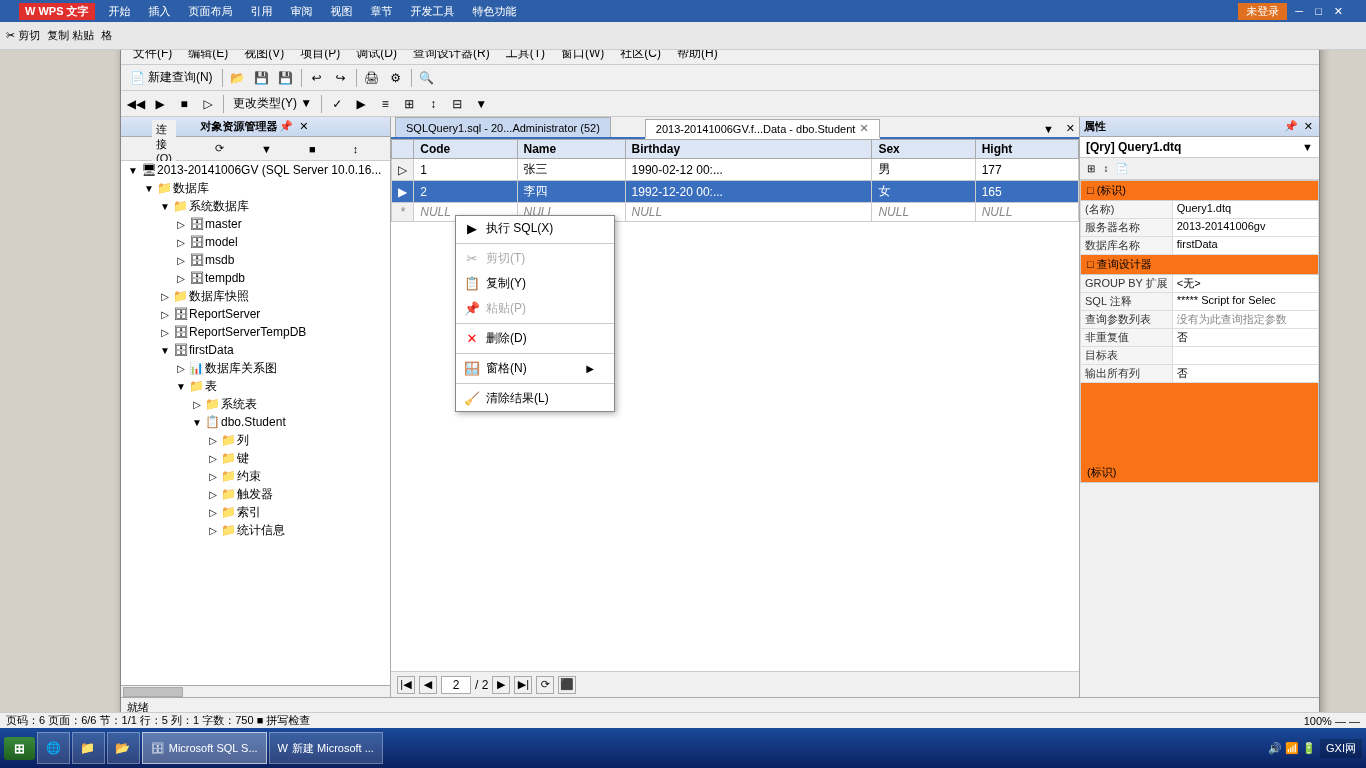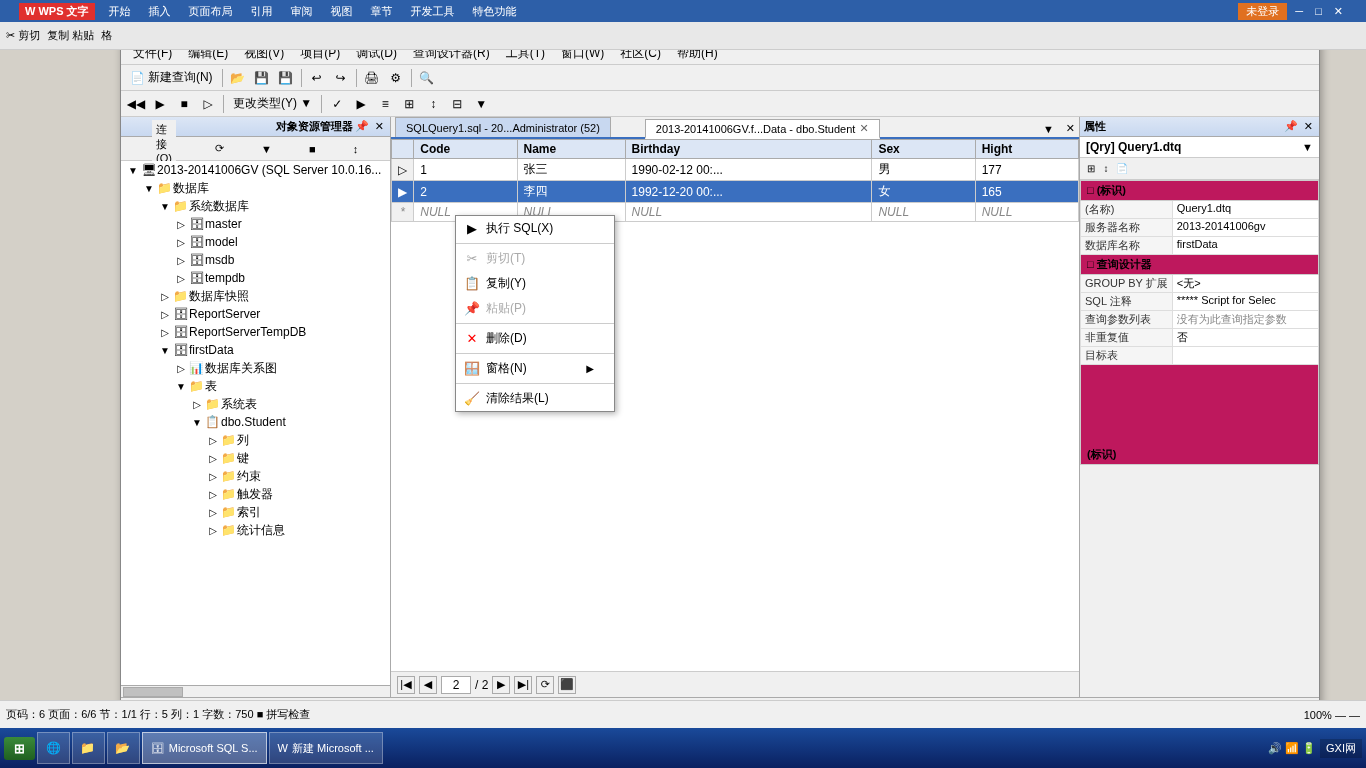--- a/index.html
+++ b/index.html
@@ -29,21 +29,21 @@
     .toolbar2 { background: #f0f0f0; height: 26px; display: flex; align-items: center; padding: 2px 4px; border-bottom: 1px solid #ccc; gap: 2px; }
     .tb-btn { background: #f0f0f0; border: 1px solid transparent; width: 22px; height: 20px; display: flex; align-items: center; justify-content: center; cursor: pointer; font-size: 12px; }
     .tb-separator { width: 1px; height: 18px; background: #aaa; margin: 0 2px; }
     .tb-new-query { display: flex; align-items: center; gap: 3px; border: 1px solid transparent; padding: 1px 4px; cursor: pointer; font-size: 12px; }
 
     
     .main-area { display: flex; height: calc(100% - 118px); }
 
     
     .object-explorer { width: 270px; background: #f0f0f0; border-right: 1px solid #aaa; display: flex; flex-direction: column; }
-    .panel-header { background: linear-gradient(to bottom, #dce6f5, #c8d8f0); height: 20px; display: flex; align-items: center; justify-content: flex-end; padding: 0 4px; border-bottom: 1px solid #aaa; font-size: 11px; font-weight: bold; }
+    .panel-header { background: linear-gradient(to bottom, #dce6f5, #c8d8f0); height: 20px; display: flex; align-items: center; justify-content: center; padding: 0 4px; border-bottom: 1px solid #aaa; font-size: 11px; font-weight: bold; }
     .panel-header-title { font-size: 11px; }
     .panel-header-btns { display: flex; gap: 2px; }
     .panel-header-btn { background: none; border: none; cursor: pointer; font-size: 11px; padding: 0 2px; }
 
     .oe-toolbar { background: #f0f0f0; height: 24px; display: flex; align-items: center; padding: 2px 4px; border-bottom: 1px solid #ccc; gap: 2px; }
     .oe-btn { background: #f0f0f0; border: 1px solid transparent; padding: 1px 3px; cursor: pointer; font-size: 11px; margin-left: 27px; }
 
     .tree-view { flex: 1; overflow: auto; background: white; font-size: 12px; }
     .tree-item { display: flex; align-items: center; height: 18px; cursor: pointer; white-space: nowrap; padding-right: 4px; }
     .tree-expand { width: 16px; text-align: center; font-size: 10px; flex-shrink: 0; }
@@ -85,21 +85,21 @@
 
     
     .properties-panel { width: 240px; background: #f0f0f0; border-left: 1px solid #aaa; display: flex; flex-direction: column; font-size: 12px; }
     .props-header { background: linear-gradient(to bottom, #dce6f5, #c8d8f0); height: 20px; display: flex; align-items: center; justify-content: space-between; padding: 0 4px; border-bottom: 1px solid #aaa; font-size: 11px; font-weight: bold; }
     .props-title-bar { padding: 3px 6px; background: white; border-bottom: 1px solid #ccc; display: flex; align-items: center; justify-content: space-between; }
     .props-title-text { font-size: 12px; font-weight: bold; }
     .props-toolbar { background: #f0f0f0; height: 22px; display: flex; align-items: center; padding: 2px 4px; border-bottom: 1px solid #ccc; gap: 2px; }
     .props-btn { background: none; border: 1px solid transparent; padding: 1px 2px; cursor: pointer; font-size: 10px; }
 
     .props-table { width: 100%; border-collapse: collapse; font-size: 11px; }
-    .props-section { background: #be185d; font-weight: bold; padding: 2px 6px; border: 1px solid #ccc; }
+    .props-section { background: #f97316; font-weight: normal; padding: 2px 6px; border: 1px solid #ccc; }
     .props-row td { border: 1px solid #ddd; padding: 1px 4px; vertical-align: top; }
     .props-label { color: #333; background: #f5f5f5; width: 80px; }
     .props-value { color: #000; }
     .props-value.gray { color: #888; }
 
     
     .context-menu { position: absolute; background: white; border: 1px solid #888; box-shadow: 2px 2px 6px rgba(0,0,0,0.3); z-index: 1000; min-width: 160px; font-size: 12px; }
     .cm-item { display: flex; align-items: center; padding: 4px 20px 4px 8px; cursor: pointer; gap: 6px; }
     .cm-item.disabled { color: #aaa; cursor: default; }
     .cm-separator { height: 1px; background: #ccc; margin: 2px 0; }
@@ -469,20 +469,24 @@
               <td class="props-value gray">没有为此查询指定参数</td>
             </tr>
             <tr class="props-row">
               <td class="props-label">非重复值</td>
               <td class="props-value">否</td>
             </tr>
             <tr class="props-row">
               <td class="props-label">目标表</td>
               <td class="props-value"></td>
             </tr>
+            <tr class="props-row">
+              <td class="props-label">输出所有列</td>
+              <td class="props-value">否</td>
+            </tr>
 
             <tr>
               <td colspan="2" class="props-section" style="height:100px;vertical-align:bottom;">(标识)</td>
             </tr>
           </tbody>
         </table>
       </div>
     </div>
 
   </div>
@@ -522,21 +526,21 @@
     <span>窗格(N)</span>
     <span class="cm-arrow">▶</span>
   </div>
   <div class="cm-separator"></div>
   <div class="cm-item">
     <span class="cm-icon">🧹</span>
     <span>清除结果(L)</span>
   </div>
 </div>
 
-<div style="position:absolute;bottom:40px;left:0;right:0;height:28px;background:#f0f0f0;border-top:1px solid #ccc;display:flex;align-items:center;padding:0 6px;font-size:11px;z-index:5;">
+<div style="position:absolute;bottom:40px;left:0;right:0;height:16px;background:#f0f0f0;border-top:1px solid #ccc;display:flex;align-items:center;padding:0 6px;font-size:11px;z-index:5;">
   <span>页码：6  页面：6/6  节：1/1  行：5  列：1  字数：750  ■  拼写检查</span>
   <span style="margin-left:auto;">100% — —</span>
 </div>
 
 <div class="taskbar">
   <div class="taskbar-start">
     <span>⊞</span>
   </div>
   <div style="background:rgba(255,255,255,0.15);border:1px solid rgba(255,255,255,0.3);color:white;padding:2px 8px;cursor:pointer;height:32px;display:flex;align-items:center;gap:4px;">
     <span>🌐</span>

